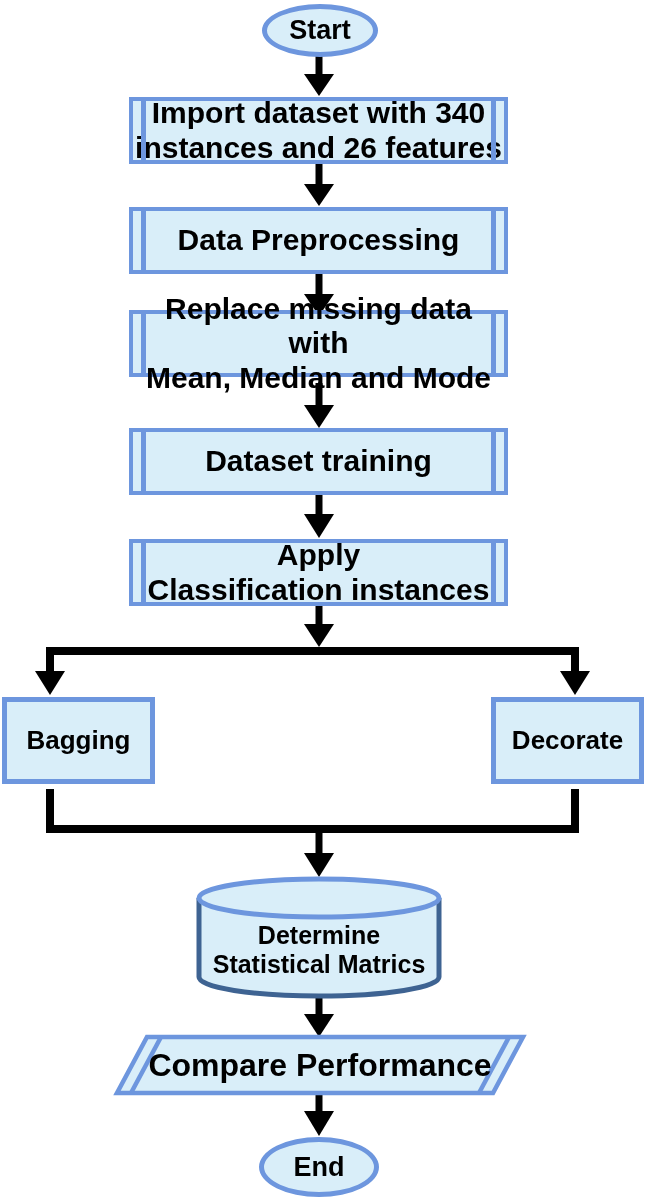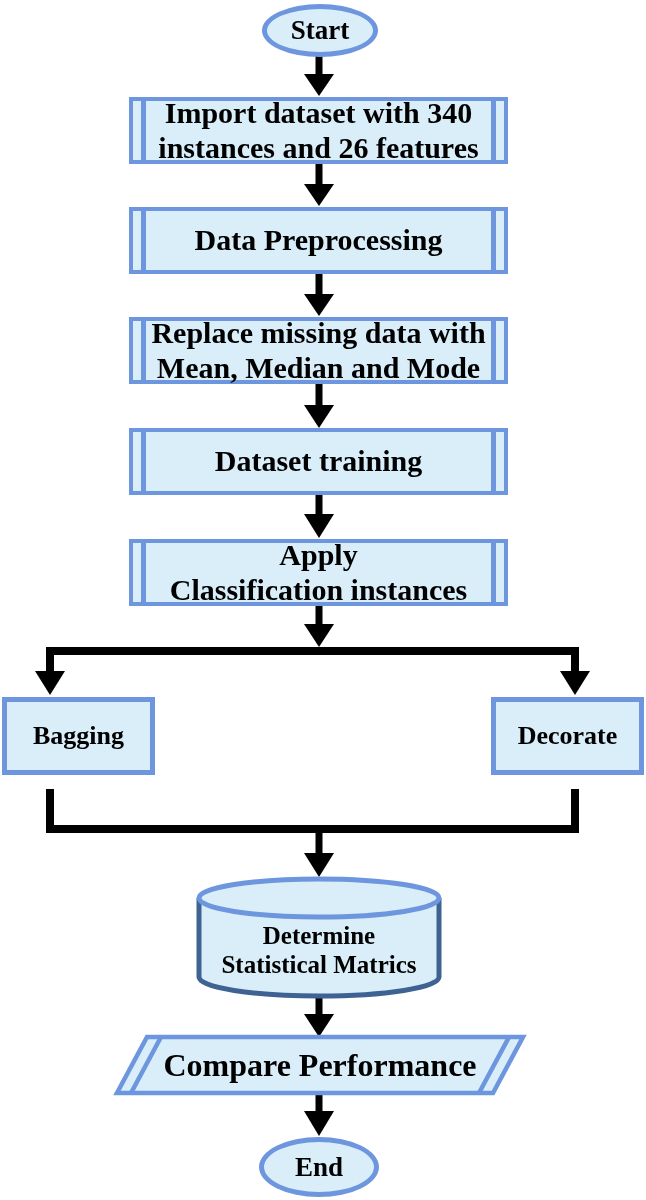--- a/index.html
+++ b/index.html
@@ -5,35 +5,35 @@
   :root{
     --node-border:#6D96DE;
     --node-fill:#D9EEF9;
     --cyl-side:#3E6392;
     --line:#000000;
     --text:#000000;
   }
   html,body{margin:0;padding:0;background:#ffffff;}
   .canvas{
     position:relative;width:646px;height:1200px;background:#ffffff;
-    font-family:Liberation Serif, serif;
+    font-family:Liberation Sans, sans-serif;
     font-weight:bold;color:var(--text);overflow:hidden;
   }
   .connectors{position:absolute;left:0;top:0;width:646px;height:1200px;z-index:1;}
   .node{position:absolute;z-index:2;box-sizing:border-box;display:flex;
     align-items:center;justify-content:center;text-align:center;
     white-space:pre-line;}
   .oval{background:var(--node-fill);border:5px solid var(--node-border);
     border-radius:50%;font-size:27px;}
   .process{background:var(--node-fill);border:4px solid var(--node-border);
     left:129px;width:379px;height:67px;font-size:30px;line-height:1.14;}
   .pbar{position:absolute;top:0;bottom:0;width:5px;background:var(--node-border);}
   .pbar.l{left:8px;} .pbar.r{right:8px;}
   .plain{background:var(--node-fill);border:5px solid var(--node-border);
-    width:153px;height:78px;font-size:26px;}
+    width:153px;height:87px;font-size:26px;}
   .shape-holder{position:absolute;z-index:2;}
   .shape-label{position:absolute;z-index:3;display:flex;align-items:center;
     justify-content:center;text-align:center;white-space:pre-line;}
   .cyl-label{left:193px;top:908px;width:252px;height:84px;font-size:25px;line-height:1.16;}
   .para-label{left:112px;top:1036px;width:416px;height:58px;font-size:32px;}
 </style>
 </head>
 <body>
 
 <div class="canvas">
@@ -84,21 +84,21 @@
     <span>Import dataset with 340
 instances and 26 features</span>
   </div>
 
   <div class="node process" style="top:207px;text-align:right;">
     <span class="pbar l"></span>
     <span class="pbar r"></span>
     <span>Data Preprocessing</span>
   </div>
 
-  <div class="node process" style="top:317px;">
+  <div class="node process" style="top:310px;">
     <span class="pbar l"></span>
     <span class="pbar r"></span>
     <span>Replace missing data with
 Mean, Median and Mode</span>
   </div>
 
   <div class="node process" style="top:428px;">
     <span class="pbar l"></span>
     <span class="pbar r"></span>
     <span>Dataset training</span>

